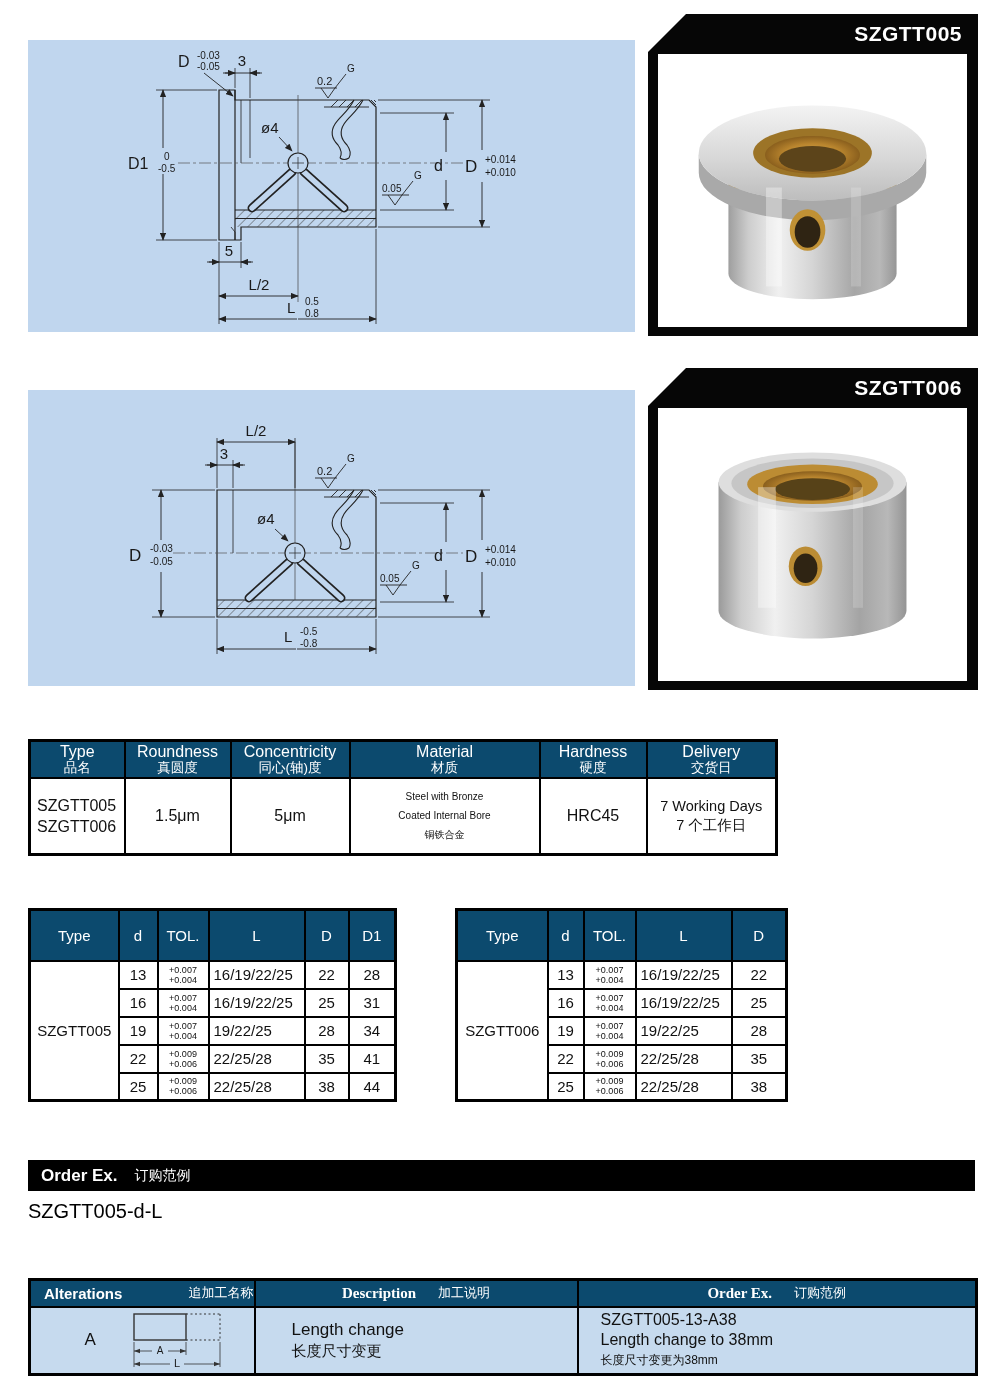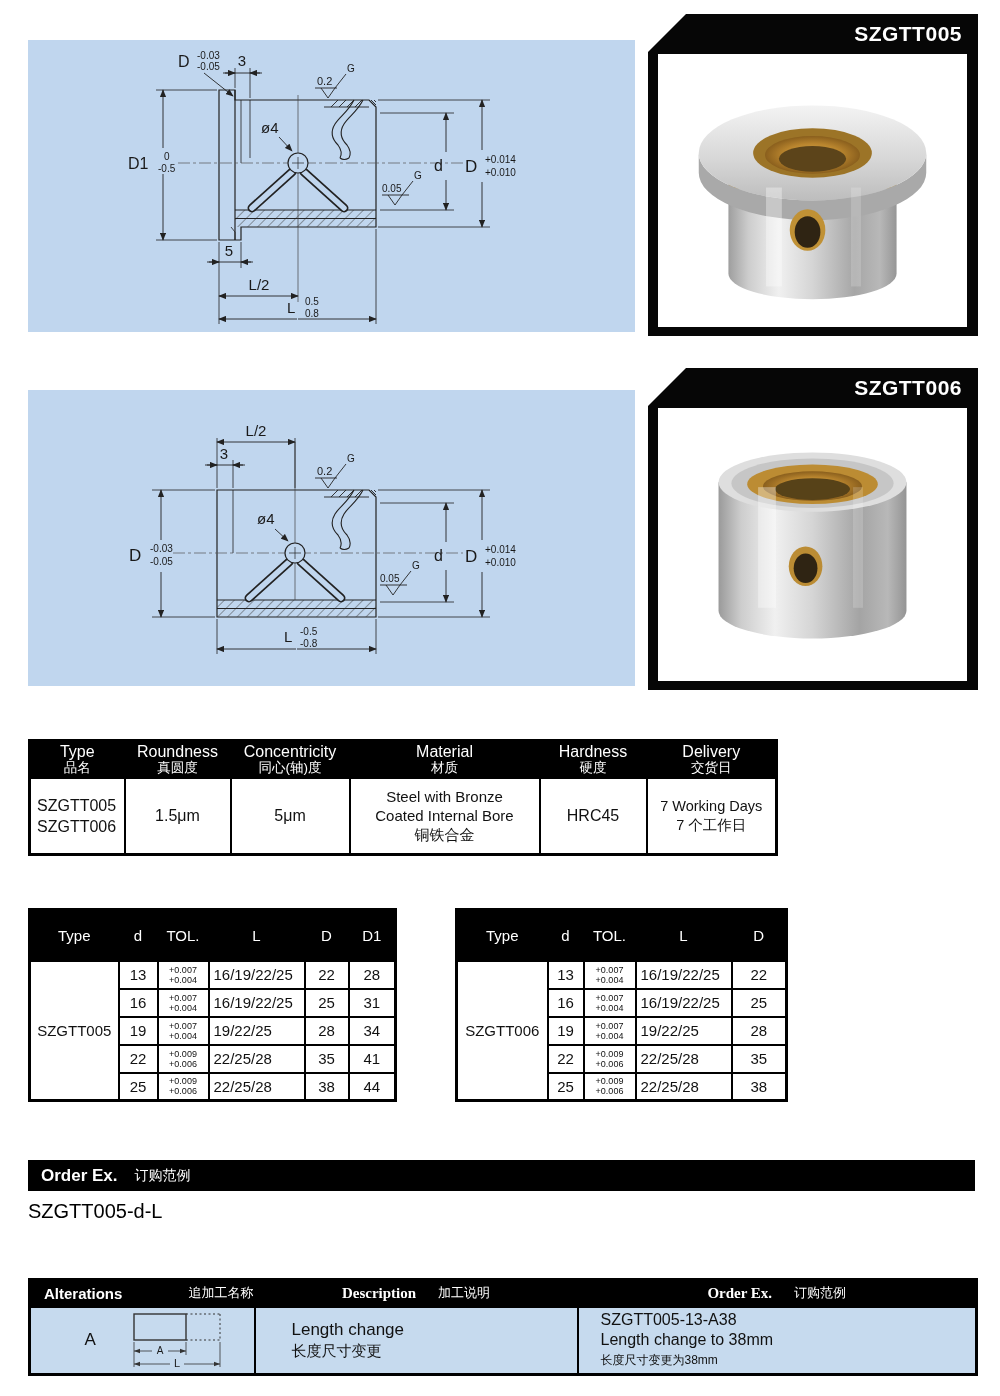--- a/index.html
+++ b/index.html
@@ -23,28 +23,28 @@
   position: absolute; top: 8px; right: 16px; color: #fff;
   font-size: 21px; font-weight: bold; letter-spacing: .5px;
 }
 .photo-inner { position: absolute; left: 10px; top: 40px; right: 11px; bottom: 9px; background: #fff; }
 .photo-inner svg { width: 100%; height: 100%; display: block; }
 
 svg text { font-family: "Liberation Sans", sans-serif; fill: #1a1a1a; }
 
 table { border-collapse: collapse; position: absolute; table-layout: fixed; background: #fff; }
 th, td { border: 2px solid #000; text-align: center; vertical-align: middle; overflow: hidden; }
-thead th { background: #000000; color: #fff; font-weight: normal; }
+thead th { background: #0c4a6e; color: #fff; font-weight: normal; }
 
 #spec-table { left: 28px; top: 739px; width: 747px; border: 3px solid #000; }
 #spec-table thead th { height: 37px; font-size: 16px; line-height: 17px; }
 #spec-table thead .h-zh { font-size: 13.5px; line-height: 16px; }
 #spec-table tbody td { height: 77px; font-size: 16px; }
 #spec-table .type-col { text-align: left; padding-left: 6px; }
-#spec-table .mat-line { font-size: 15px; line-height: 19px; }
+#spec-table .mat-line { font-size: 10px; line-height: 19px; }
 #spec-table .small-line { font-size: 14.5px; line-height: 19px; }
 #spec-table .body-line { line-height: 21px; }
 
 .dim-table { border: 3px solid #000; }
 #dim-table-1 { left: 28px; top: 908px; width: 366px; }
 #dim-table-2 { left: 455px; top: 908px; width: 330px; }
 .dim-table thead th { height: 51px; font-size: 15px; }
 .dim-table tbody td { height: 28px; font-size: 15px; }
 .dim-table .tol-cell div { font-size: 9px; line-height: 10px; }
 .dim-table .l-cell { text-align: left; padding-left: 4px; }

